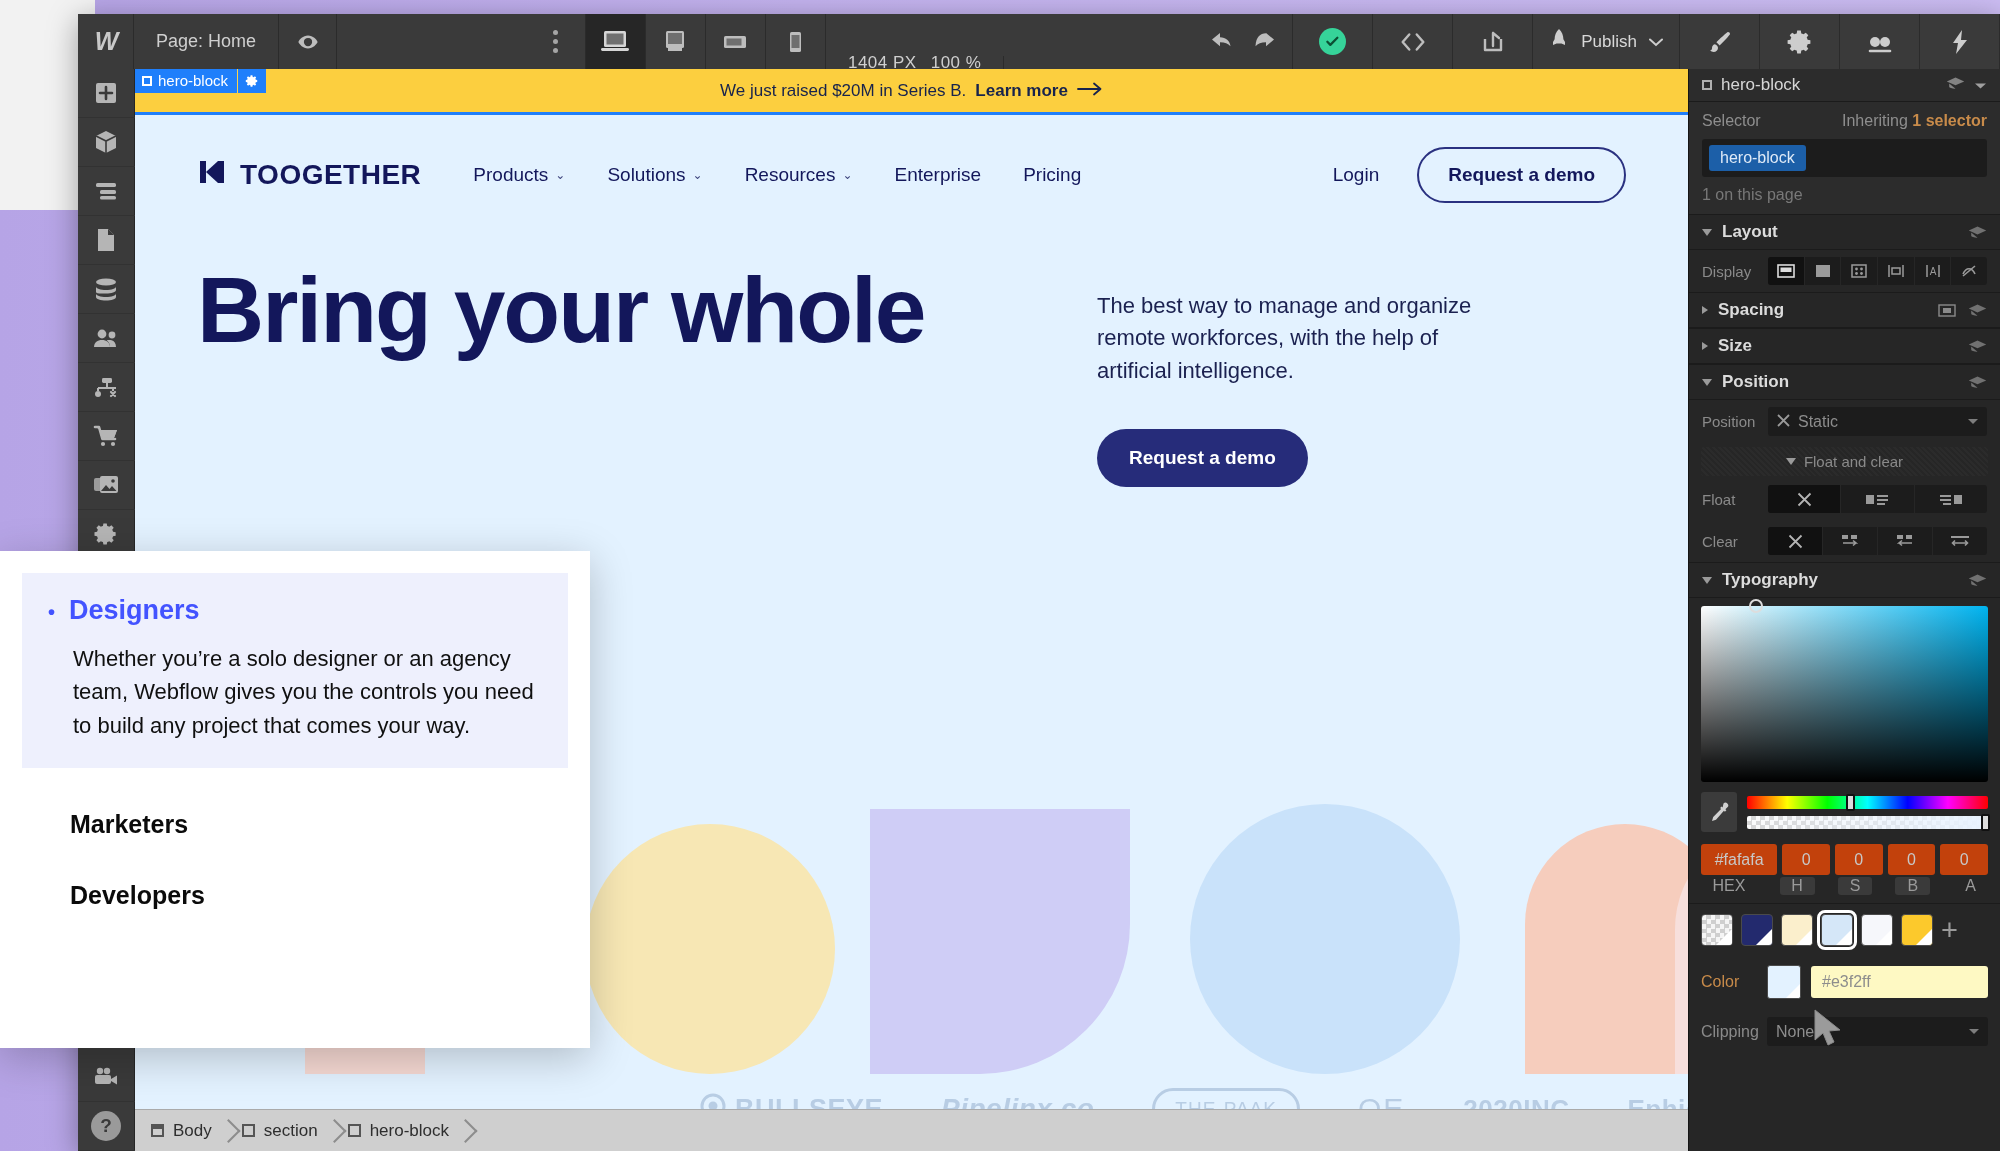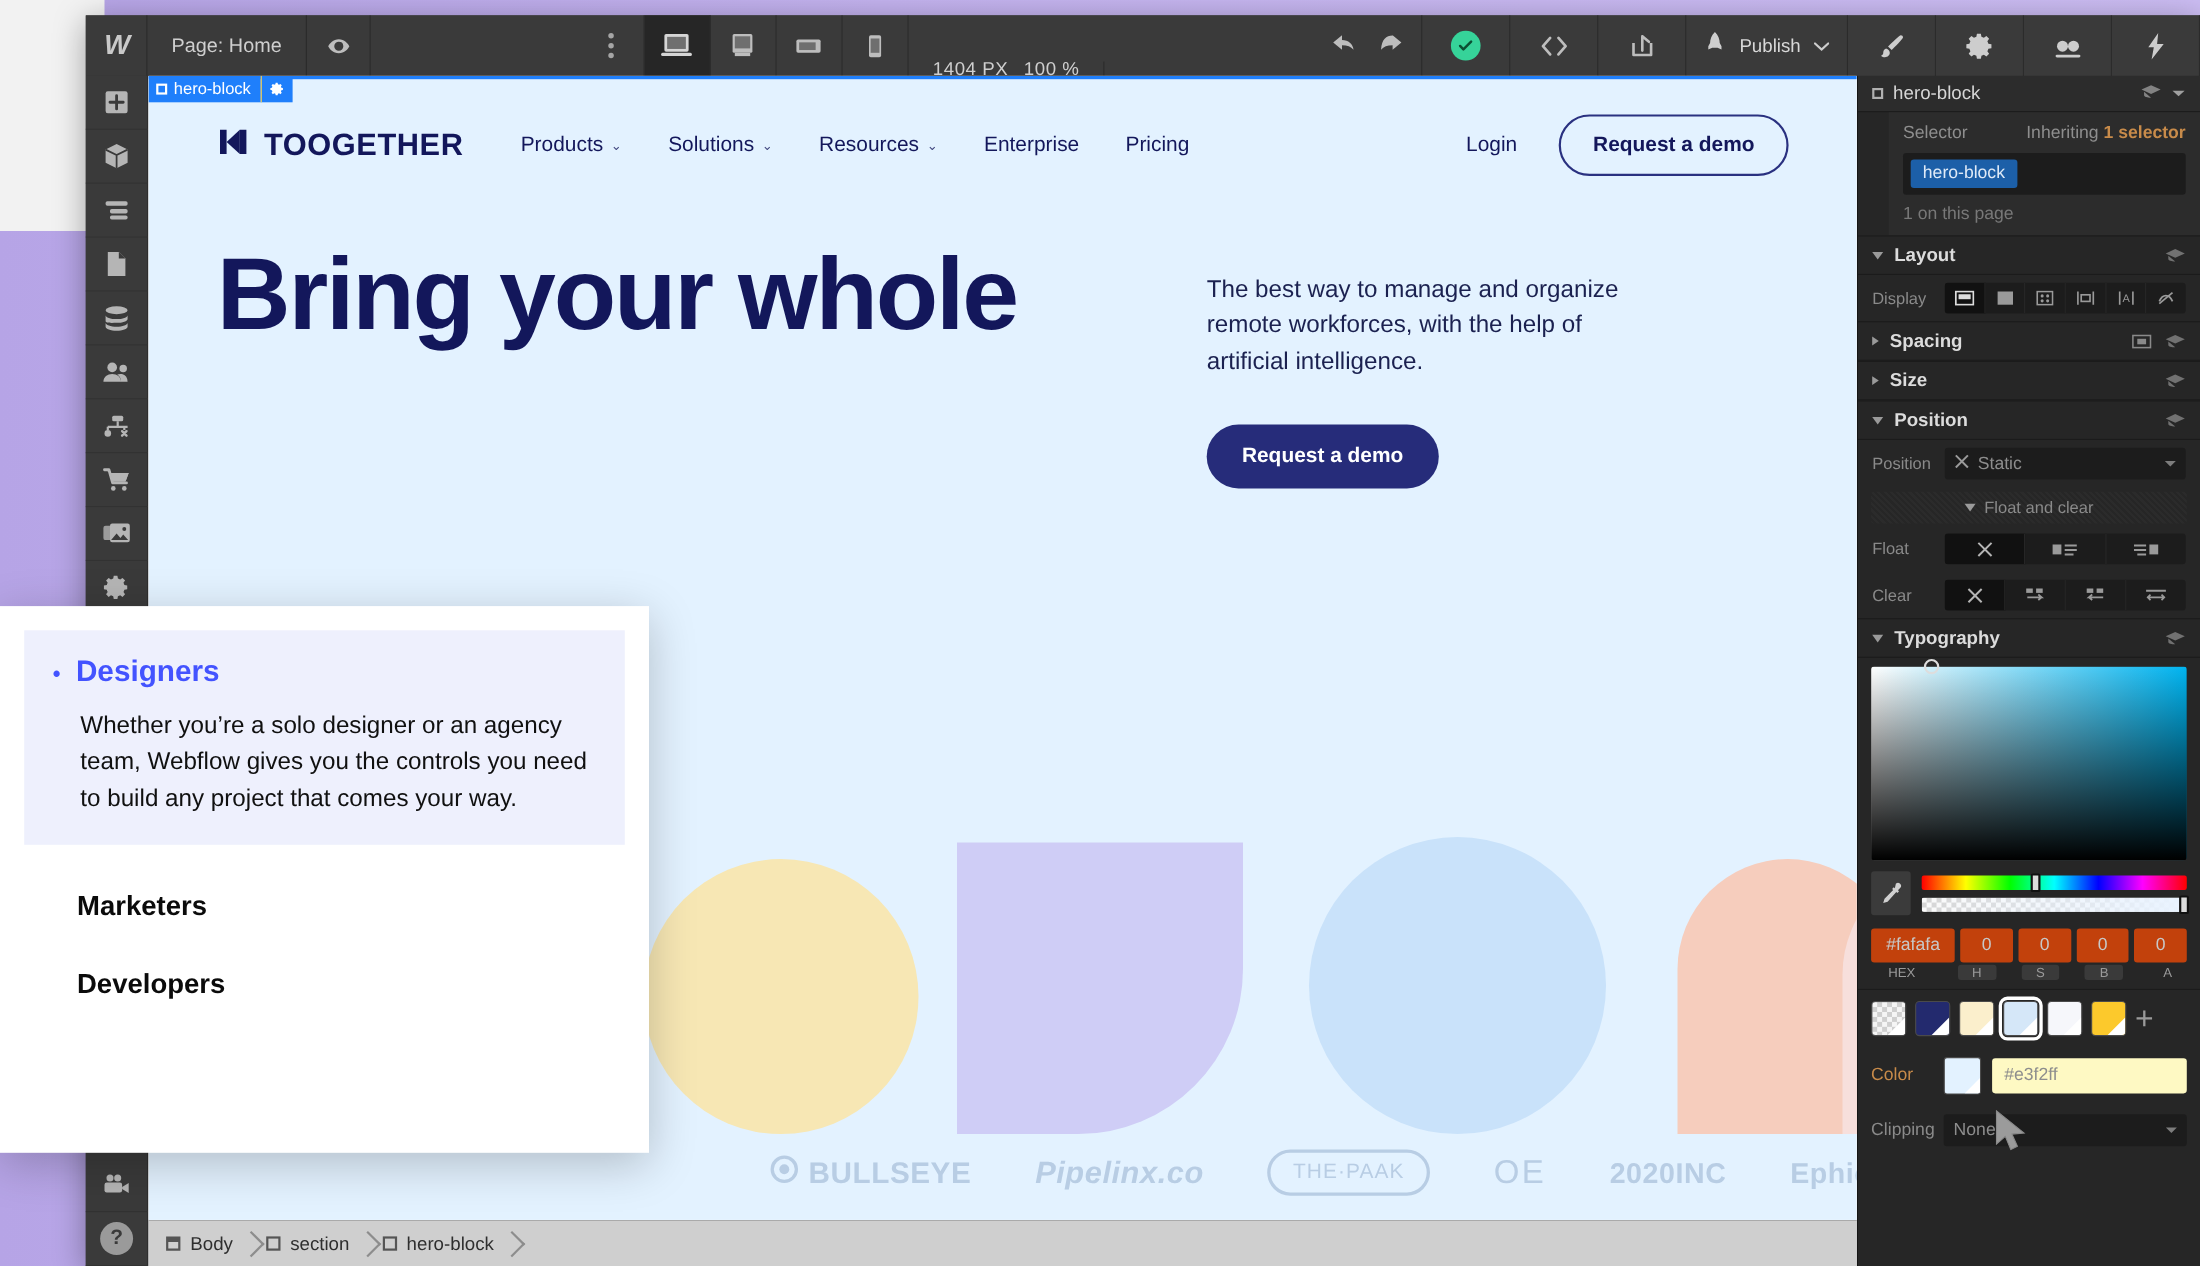--- a/index.html
+++ b/index.html
@@ -89,21 +89,21 @@
   .crumbbar { height: 42px; background: #cfcfcf; display: flex; align-items: center; flex:0 0 42px; border-top:1px solid #aaa;}
   .crumb { display: flex; align-items: center; gap: 9px; padding: 0 14px 0 16px; font-size: 17px; color: #2e2e2e; height: 100%; position: relative; cursor:pointer;}
   .crumb .sqd { width: 13px; height: 13px; border: 2px solid #555; }
   .crumb::after { content: ""; position: absolute; right: -11px; top: 50%; width: 15px; height: 15px; border-top: 2px solid #8d8d8d; border-right: 2px solid #8d8d8d; transform: translateY(-50%) rotate(45deg); }
   .crumb.first .sqd { border-top-width: 5px; }
 
   
   .panel { width: 312px; flex: 0 0 312px; background: #262626; color: #b9b9b9; font-size: 16px; overflow: hidden; border-left:1px solid #151515;}
   .p-head { height: 33px; display: flex; align-items: center; padding: 0 13px; gap: 9px; border-bottom: 1px solid #1b1b1b; background:#2c2c2c;}
   .p-head .nm { flex: 1; color: #d6d6d6; font-size: 17px; }
-  .p-sel { padding: 10px 13px 0 13px; background: #2c2c2c; margin-left: 28px; }
+  .p-sel { padding: 10px 13px 0 13px; background: #2c2c2c; }
   .p-sel-row { display: flex; justify-content: space-between; font-size: 16px; color: #8e8e8e; }
   .p-sel-row .inh { color: #8e8e8e; }
   .p-sel-row .inh b { color: #c88b4a; font-weight: bold; }
   .p-sel-field { margin-top: 9px; background: #1c1c1c; border-radius: 3px; padding: 6px 7px; min-height: 36px;}
   .chip { background: #1c5fa8; color: #dfeaf7; border-radius: 3px; padding: 4px 11px; font-size: 16px; display: inline-block; }
   .p-sel-note { padding: 9px 0 10px 0; color: #787878; font-size: 16px; }
   .sec-head { height: 36px; display: flex; align-items: center; gap: 10px; padding: 0 13px; border-top: 1px solid #1b1b1b; border-bottom: 1px solid #1b1b1b; background:#262626;}
   .sec-head .t { flex: 1; color: #dcdcdc; font-weight: bold; font-size: 17px; }
   .tri { width: 0; height: 0; border-left: 6px solid #9a9a9a; border-top: 4px solid transparent; border-bottom: 4px solid transparent; }
   .tri.open { border-left: 5px solid transparent; border-right: 5px solid transparent; border-top: 7px solid #9a9a9a; border-bottom: none;}
@@ -127,21 +127,21 @@
   .ramps { flex: 1; }
   .hue { height: 13px; border-radius: 2px; position: relative; background: linear-gradient(90deg,#f00,#ff0,#0f0,#0ff,#00f,#f0f,#f00); }
   .alpha { height: 13px; border-radius: 2px; margin-top: 7px; position: relative;
            background: linear-gradient(90deg, rgba(255,255,255,0), #e9f3ff),
                        repeating-conic-gradient(#d6d6d6 0% 25%, #fafafa 0% 50%) 0 0/9px 9px; }
   .hk { position: absolute; top: -2px; width: 9px; height: 17px; background: #dcdcdc; border: 2px solid #111; border-radius: 2px;}
   .hex-row { display: flex; gap: 5px; padding: 6px 12px 0 12px; }
   .hex-row > div { background: #c2410c; border-radius: 3px; height: 31px; display: flex; align-items: center; justify-content: center; color: #c8c8c8; font-size: 16px; }
   .hex-row .h1 { flex: 1.6; }
   .hex-row .hn { flex: 1; }
-  .hex-lbl { display: flex; gap: 23px; padding: 2px 12px 8px 12px; color: #9a9a9a; font-size: 12px; }
+  .hex-lbl { display: flex; gap: 23px; padding: 2px 12px 8px 12px; color: #9a9a9a; font-size: 16px; }
   .hex-lbl > div { text-align: center; }
   .hex-lbl .h1 { flex: 1.6; }
   .hex-lbl .hn { flex: 1; }
   .hex-lbl .hsel { background: #3a3a3a; border-radius: 3px;}
   .swatches { display: flex; align-items: center; gap: 8px; padding: 10px 12px; border-top: 1px solid #1b1b1b; }
   .sw { width: 32px; height: 32px; border-radius: 4px; position: relative; overflow: hidden; border: 1px solid #4a4a4a; cursor:pointer;}
   .sw.sel { outline: 3px solid #fff; outline-offset: 1px; }
   .sw .tri2 { position: absolute; right: 0; bottom: 0; width: 0; height: 0; border-left: 16px solid transparent; border-bottom: 16px solid #fff; }
   .sw .slash { position: absolute; right: -2px; bottom: -2px; width: 24px; height: 2px; background: #333; transform: rotate(-45deg); transform-origin: 100% 100%; }
   .plus { color: #9a9a9a; font-size: 29px; line-height: 1; cursor:pointer;}
@@ -372,20 +372,29 @@
             <span>hero-block</span>
           </div>
           <div class="gear">
             <svg width="14" height="14" viewBox="0 0 28 28">
                 <path fill="#fff" d="M14 9.4A4.6 4.6 0 1 0 14 18.6 4.6 4.6 0 0 0 14 9.4zm0 7.1a2.5 2.5 0 1 1 0-5 2.5 2.5 0 0 1 0 5z"></path>
                 <path fill="#fff" d="M24.4 15.8v-3.6l-2.8-.5a8 8 0 0 0-.9-2.2l1.6-2.3-2.5-2.5-2.3 1.6a8 8 0 0 0-2.2-.9L14.8 2.6h-3.6l-.5 2.8a8 8 0 0 0-2.2.9L6.2 4.7 3.7 7.2l1.6 2.3a8 8 0 0 0-.9 2.2l-2.8.5v3.6l2.8.5a8 8 0 0 0 .9 2.2l-1.6 2.3 2.5 2.5 2.3-1.6a8 8 0 0 0 2.2.9l.5 2.8h3.6l.5-2.8a8 8 0 0 0 2.2-.9l2.3 1.6 2.5-2.5-1.6-2.3a8 8 0 0 0 .9-2.2z"></path>
               </svg>
           </div>
         </div>
 
+        <div class="announce">
+          <span>We just raised $20M in Series B.</span>
+          <b>Learn more</b>
+          <span>
+            <svg width="26" height="14" viewBox="0 0 26 14">
+                <path d="M1 7h22M17 1.5 23.5 7 17 12.5" stroke="#17234d" stroke-width="1.8" fill="none" stroke-linecap="round" stroke-linejoin="round"></path>
+              </svg>
+          </span>
+        </div>
 
         <div class="hero">
 
           <div class="navbar">
             <div class="brand">
               <span>
                 <svg width="30" height="26" viewBox="0 0 30 26">
                     <path fill="#13175b" d="M3 2h6v22H3z"></path>
                     <path fill="#13175b" d="M9 13 21 2v22z"></path>
                     <path fill="#13175b" d="M21 2h6v22h-6z"></path>

